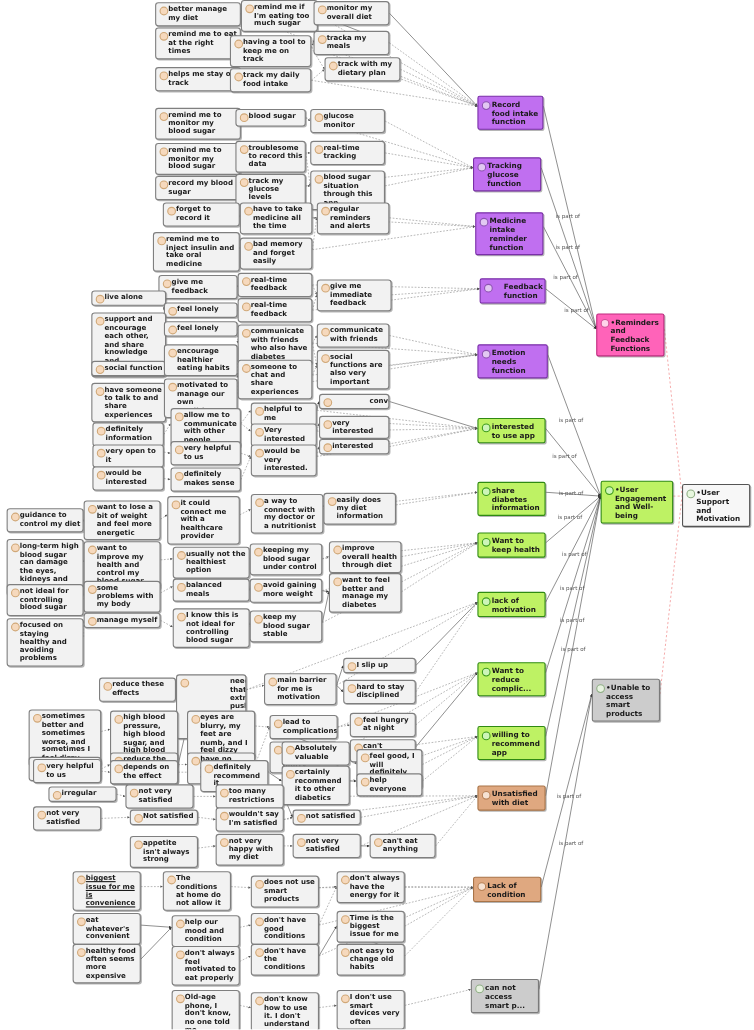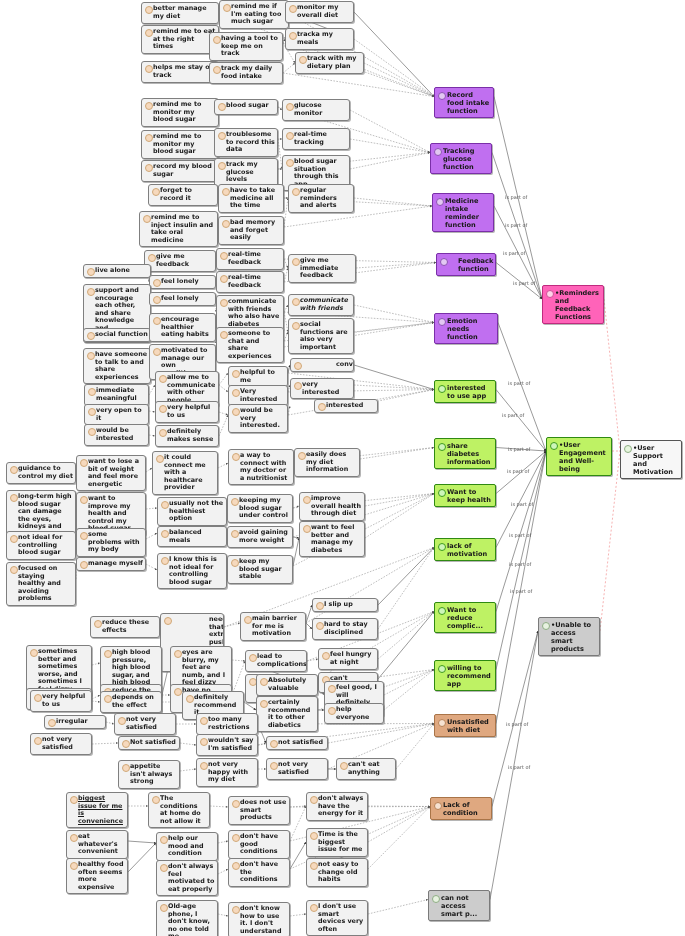--- a/index.html
+++ b/index.html
@@ -349,21 +349,21 @@
         <span class="txt">support and encourage each other, and share knowledge and experience</span>
       </div>
       <div class="node" style="left: 149px; top: 292px; width: 67px; min-height: 14px;">
         <span class="ico"></span>
         <span class="txt">feel lonely</span>
       </div>
       <div class="node" style="left: 216px; top: 295px; width: 68px; min-height: 34px;">
         <span class="ico"></span>
         <span class="txt">communicate with friends who also have diabetes</span>
       </div>
-      <div class="node" style="left: 288px; top: 294px; width: 66px; min-height: 22px; font-style: italic;">
+      <div class="node" style="left: 288px; top: 294px; width: 66px; min-height: 22px;">
         <span class="ico"></span>
         <span class="txt">communicate with friends</span>
       </div>
       <div class="node" style="left: 83px; top: 328px; width: 68px; min-height: 14px;">
         <span class="ico"></span>
         <span class="txt">social function</span>
       </div>
       <div class="node" style="left: 149px; top: 313px; width: 67px; min-height: 28px;">
         <span class="ico"></span>
         <span class="txt">encourage healthier eating habits</span>
@@ -395,35 +395,35 @@
       <div class="node" style="left: 155px; top: 371px; width: 64px; min-height: 28px;">
         <span class="ico"></span>
         <span class="txt">allow me to communicate with other people</span>
       </div>
       <div class="node" style="left: 290px; top: 378px; width: 64px; min-height: 14px;">
         <span class="ico"></span>
         <span class="txt">very interested</span>
       </div>
       <div class="node" style="left: 84px; top: 384px; width: 65px; min-height: 22px;">
         <span class="ico"></span>
-        <span class="txt">immediate meaningful</span>
+        <span class="txt">definitely information</span>
       </div>
       <div class="node" style="left: 228px; top: 385px; width: 60px; min-height: 14px;">
         <span class="ico"></span>
         <span class="txt">Very interested</span>
       </div>
       <div class="node" style="left: 84px; top: 404px; width: 65px; min-height: 14px;">
         <span class="ico"></span>
         <span class="txt">very open to it</span>
       </div>
       <div class="node" style="left: 155px; top: 401px; width: 64px; min-height: 22px;">
         <span class="ico"></span>
         <span class="txt">very helpful to us</span>
       </div>
-      <div class="node" style="left: 290px; top: 399px; width: 64px; min-height: 14px; margin-left: 24px;">
+      <div class="node" style="left: 290px; top: 399px; width: 64px; min-height: 14px;">
         <span class="ico"></span>
         <span class="txt">interested</span>
       </div>
       <div class="node" style="left: 228px; top: 404px; width: 60px; min-height: 22px;">
         <span class="ico"></span>
         <span class="txt">would be very interested.</span>
       </div>
       <div class="node" style="left: 84px; top: 424px; width: 65px; min-height: 22px;">
         <span class="ico"></span>
         <span class="txt">would be interested</span>

